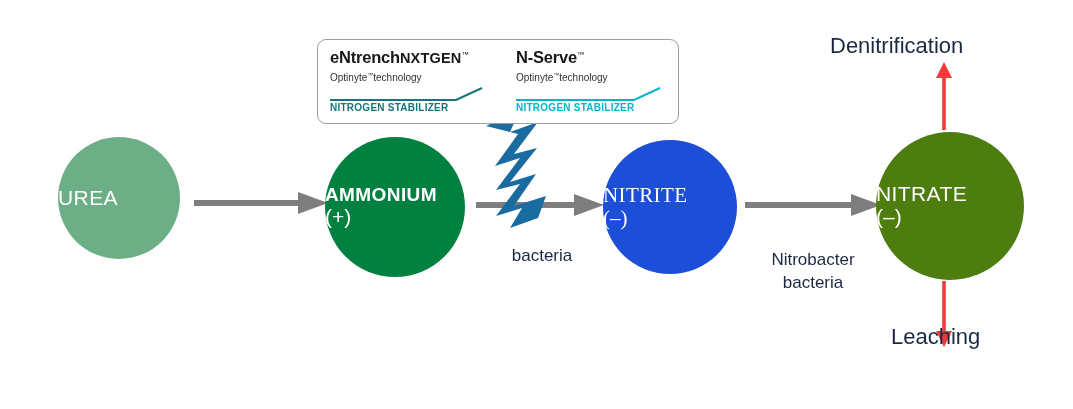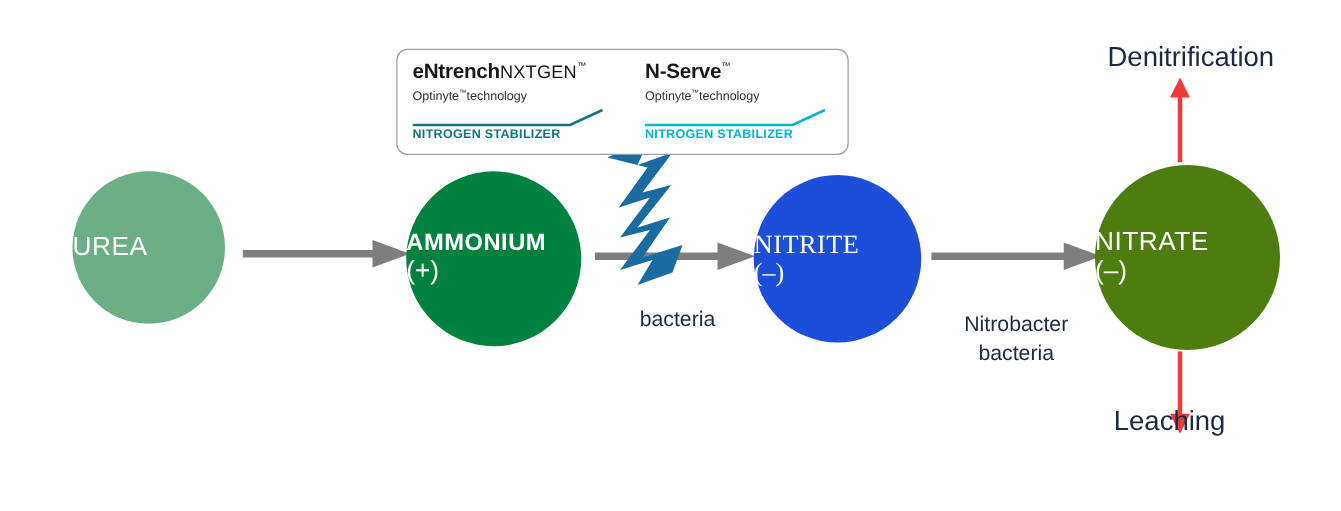--- a/index.html
+++ b/index.html
@@ -65,21 +65,21 @@
   #arrow-denitrification { left: 932px; top: 62px;  width: 24px; height: 68px; }
   #arrow-leaching        { left: 932px; top: 281px; width: 24px; height: 66px; }
 
   
   .outer-label {
     position: absolute;
     color: #1B2A43;
     font-size: 22px;
     white-space: nowrap;
   }
-  #label-denitrification { left: 886px; top: 33px; }
+  #label-denitrification { left: 830px; top: 33px; }
   #label-leaching        { left: 891px; top: 324px; }
 
   
   .bacteria-label {
     position: absolute;
     color: #1B2A43;
     font-size: 17px;
     line-height: 1.38;
     text-align: center;
     white-space: nowrap;
@@ -120,21 +120,21 @@
 
   .logo-title {
     font-size: 16.5px;
     font-weight: bold;
     color: #17181A;
     letter-spacing: -0.2px;
     white-space: nowrap;
     line-height: 1;
   }
   .logo-title .sub-brand {
-    font-weight: 400;
+    font-weight: 700;
     font-size: 14.5px;
     letter-spacing: 0.2px;
     text-align: right;
   }
   .tm {
     font-size: 7.5px;
     vertical-align: super;
     font-weight: 400;
   }
   .logo-tagline {

